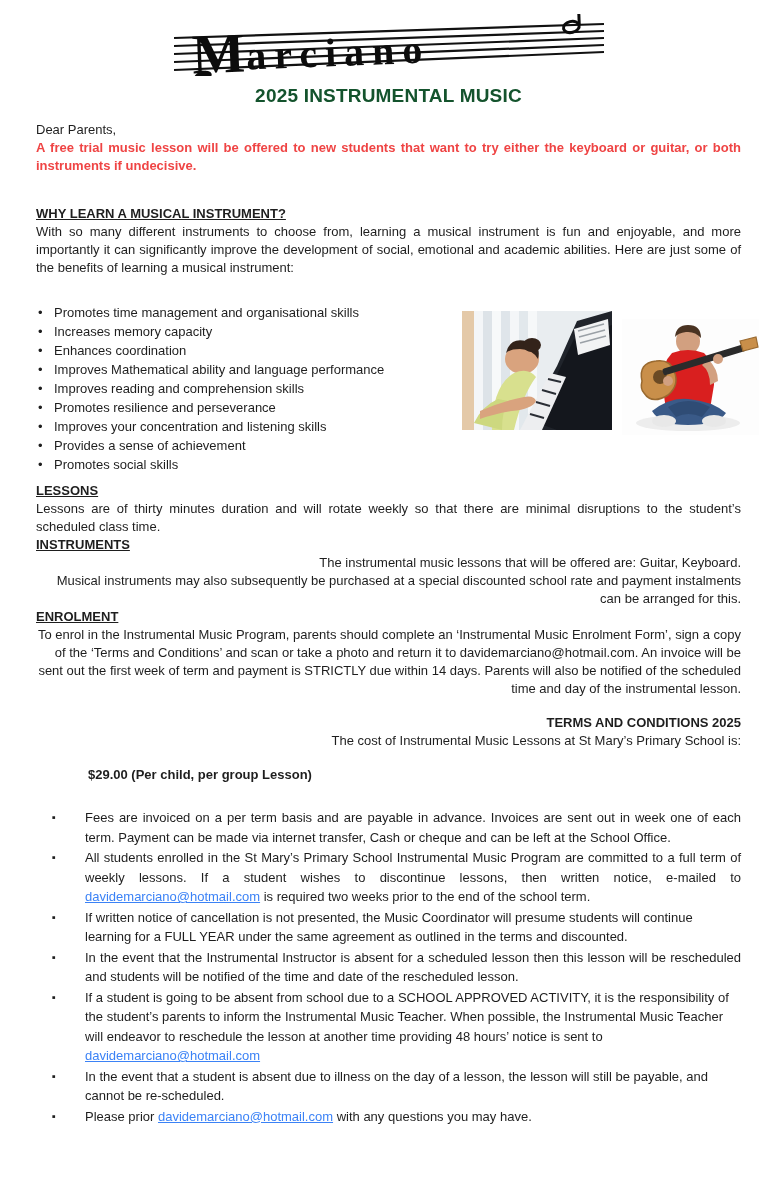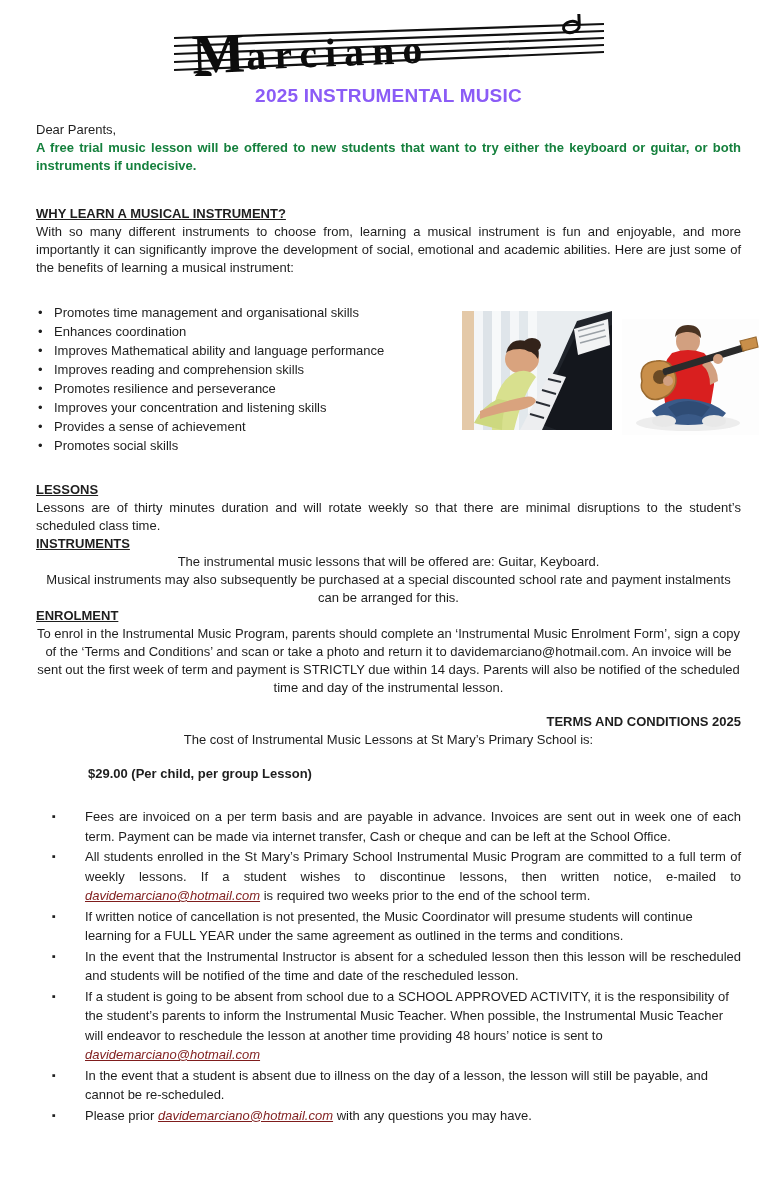--- a/index.html
+++ b/index.html
@@ -8,27 +8,27 @@
     width:769px; height:1200px; overflow:hidden;
     font-family:"Liberation Sans", sans-serif;
     font-size:13px; line-height:18px; color:#1e1e1e;
   }
   .page { position:relative; width:769px; height:1200px; padding:12px 28px 0 36px; }
 
   
   .logo-wrap { text-align:center; margin:2px 0 4px 0; }
   .doc-title {
     text-align:center; font-weight:bold; font-size:19px; line-height:22px;
-    color:#8b5cf6; letter-spacing:0.2px; margin:4px 0 14px 0;
+    color:#14532d; letter-spacing:0.2px; margin:4px 0 14px 0;
   }
 
   
   .para { text-align:justify; }
-  .para-left { text-align:center; }
-  .red-notice { color:#15803d; font-weight:bold; text-align:justify; }
+  .para-left { text-align:right; }
+  .red-notice { color:#ef4444; font-weight:bold; text-align:justify; }
   .sec-heading { font-weight:bold; text-decoration:underline; }
   .sec-heading-plain { font-weight:bold;text-align:right; }
   .gap-lg { height:30px; }
   .gap-md { height:16px; }
   .gap-sm { height:8px; }
 
   
   .benefits-row { position:relative; margin-top:26px; min-height:170px; }
   .benefits-list { list-style:none; width:430px; }
   .benefits-list li { padding-left:18px; position:relative; line-height:19px; }
@@ -36,21 +36,21 @@
   .photo { position:absolute; top:0; }
   .photo-piano { left:426px; top:8px; }
   .photo-guitar { left:586px; top:16px; }
 
   
   .price-line { font-weight:bold; margin:16px 0 16px 52px; }
   .terms-list { list-style:none; margin-top:24px; }
   .terms-list li { padding-left:49px; position:relative; line-height:19.5px; margin-bottom:1px; }
   .terms-list li::before { content:"▪"; position:absolute; left:16px; top:0; font-size:11px; }
   .just { text-align:justify; }
-  a.email-link { color:#7f1d1d; text-decoration:underline; cursor:pointer;font-style:italic; }
+  a.email-link { color:#3b82f6; text-decoration:underline; cursor:pointer; }
 </style>
 </head>
 <body>
 
 <div class="page">
 
   <div class="logo-wrap">
     <svg width="430" height="62" viewBox="0 0 430 62">
       <g stroke="#111111" stroke-width="2.2">
         <line x1="0" y1="24" x2="430" y2="10"></line>
@@ -75,20 +75,21 @@
   <div class="red-notice">A free trial music lesson will be offered to new students that want to try either the keyboard or guitar, or both instruments if undecisive.</div>
 
   <div class="gap-lg"></div>
 
   <div class="sec-heading">WHY LEARN A MUSICAL INSTRUMENT?</div>
   <div class="para">With so many different instruments to choose from, learning a musical instrument is fun and enjoyable, and more importantly it can significantly improve the development of social, emotional and academic abilities. Here are just some of the benefits of learning a musical instrument:</div>
 
   <div class="benefits-row">
     <ul class="benefits-list">
       <li>Promotes time management and organisational skills</li>
+      <li>Increases memory capacity</li>
       <li>Enhances coordination</li>
       <li>Improves Mathematical ability and language performance</li>
       <li>Improves reading and comprehension skills</li>
       <li>Promotes resilience and perseverance</li>
       <li>Improves your concentration and listening skills</li>
       <li>Provides a sense of achievement</li>
       <li>Promotes social skills</li>
     </ul>
 
     <div class="photo photo-piano">
@@ -182,21 +183,21 @@
   <div class="price-line">$29.00 (Per child, per group Lesson)</div>
 
   <ul class="terms-list">
     <li class="just">
       <span>Fees are invoiced on a per term basis and are payable in advance.  Invoices are sent out in week one of each term.  Payment can be made via internet transfer, Cash or cheque and can be left at the School Office.</span>
     </li>
     <li class="just">
       <span>All students enrolled in the St Mary’s Primary School Instrumental Music Program are committed to a full term of weekly lessons. If a student wishes to discontinue lessons, then written notice, e-mailed to </span><a class="email-link" href="#">davidemarciano@hotmail.com</a><span> is required two weeks prior to the end of the school term.</span>
     </li>
     <li>
-      <span>If written notice of cancellation is not presented, the Music Coordinator will presume students will continue learning for a FULL YEAR under the same agreement as outlined in the terms and conditions.</span>
+      <span>If written notice of cancellation is not presented, the Music Coordinator will presume students will continue learning for a FULL YEAR under the same agreement as outlined in the terms and discounted.</span>
     </li>
     <li class="just">
       <span>In the event that the Instrumental Instructor is absent for a scheduled lesson then this lesson will be rescheduled and students will be notified of the time and date of the rescheduled lesson.</span>
     </li>
     <li>
       <span>If a student is going to be absent from school due to a SCHOOL APPROVED ACTIVITY, it is the responsibility of the student’s parents to inform the Instrumental Music Teacher. When possible, the Instrumental Music Teacher will endeavor to reschedule the lesson at another time providing 48 hours’ notice is sent to </span><a class="email-link" href="#">davidemarciano@hotmail.com</a><span></span>
     </li>
     <li>
       <span>In the event that a student is absent due to illness on the day of a lesson, the lesson will still be payable, and cannot be re-scheduled.</span>
     </li>

